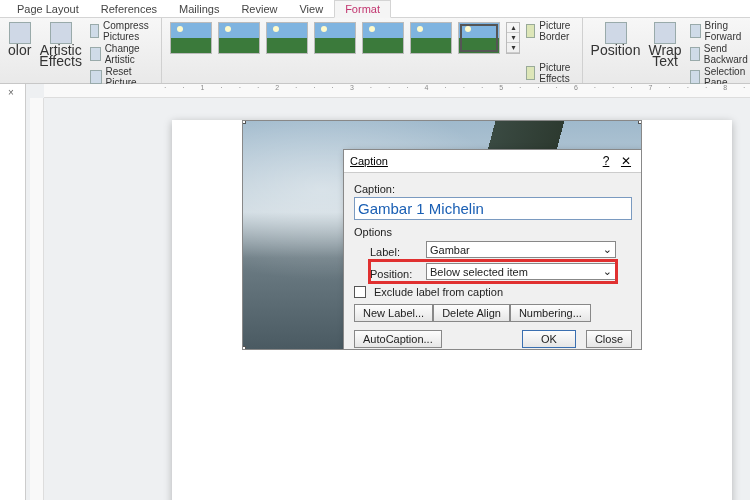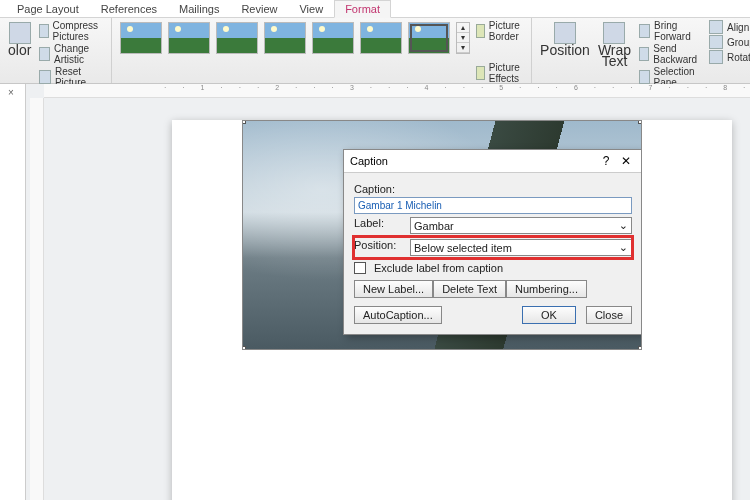--- a/index.html
+++ b/index.html
@@ -45,29 +45,29 @@
 
 
 .sel-img { position: absolute; top: 0; left: 70px; width: 400px; height: 230px; border: 1px solid #888; background: linear-gradient(#9fb9cc 0%, #c9d6de 40%, #6d7d85 60%, #4a5a62 100%); overflow: hidden; }
 .sel-img::before { content: ""; position: absolute; inset: 0; background:
   radial-gradient(ellipse at 20% 30%, rgba(255,255,255,.4), transparent 40%),
   linear-gradient(105deg, transparent 55%, #3a4a42 55%, #2d3a30 70%, transparent 70%); }
 .handle { position: absolute; width: 6px; height: 6px; background: #fff; border: 1px solid #555; }
 
 
 .dialog { position: absolute; top: 28px; left: 100px; width: 300px; background: #f0f0f0; border: 1px solid #888; box-shadow: 3px 3px 8px rgba(0,0,0,.3); }
-.dlg-title { display: flex; align-items: center; background: #fff; border-bottom: 1px solid #ccc; padding: 4px 6px; font-size: 11px; }
+.dlg-title { display: flex; align-items: center; background: #fff; border-bottom: 1px solid #ccc; padding: 4px 6px; font-size: 11px; text-decoration: underline; }
 .dlg-title .t { flex: 1; }
 .dlg-title .tb { width: 20px; text-align: center; font-size: 12px; cursor: default; }
 .dlg-body { padding: 6px 10px 10px; font-size: 11px; color: #222; }
 .dlg-body label { display: block; margin: 4px 0 2px; }
-.txtbox { width: 100%; border: 1px solid #7a9ac0; background: #fff; padding: 2px 3px; font-size: 10px; }
+.txtbox { width: 100%; border: 1px solid #7a9ac0; background: #fff; padding: 2px 3px; font-size: 15px; }
 .txtbox.val { color: #1a5fb4; }
 .fieldset-title { margin: 6px 0 2px; }
-.row { display: flex; align-items: flex-start; margin: 3px 0; }
+.row { display: flex; align-items: flex-end; margin: 3px 16px; }
 .row .lab { width: 56px; }
 .row .sel { flex: 1; border: 1px solid #888; background: #fff; padding: 1px 3px; font-size: 11px; display: flex; justify-content: space-between; align-items: center; }
 .row.hl { outline: 3px solid #e03030; outline-offset: -1px; padding: 2px 0; }
 .chk { display: flex; gap: 8px; margin: 4px 0 6px; }
 .chk .box { width: 12px; height: 12px; border: 1px solid #555; background: #fff; }
 .btn-row { display: flex; margin: 2px 0 8px; }
 .btn, .btn2 { border: 1px solid #888; background: linear-gradient(#fdfdfd,#e6e6e6); padding: 2px 8px; font-size: 11px; cursor: default; }
 .final-row { display: flex; gap: 10px; align-items: center; }
 .final-row .spacer { flex: 1; }
 .ok { border: 1px solid #3a6fb0; padding: 2px 18px; }
@@ -84,20 +84,25 @@
   <div class="tab active">Format</div>
 </div>
 
 <div class="ribbon">
   <div class="group">
     <div class="group-body">
       <div class="big-btn">
         <div class="ic"></div>
         <span>olor</span>
       </div>
+      <div class="big-btn">
+        <div class="ic"></div>
+        <span>Artistic</span>
+        <span>Effects</span>
+      </div>
       <div class="small-list">
         <div class="small-item">
             <div class="si"></div>
             <span>Compress Pictures</span>
           </div>
         <div class="small-item">
             <div class="si"></div>
             <span>Change Artistic</span>
           </div>
         <div class="small-item">
@@ -218,20 +223,21 @@
       <div class="dialog">
         <div class="dlg-title">
           <span class="t">Caption</span>
           <span class="tb">?</span>
           <span class="tb">✕</span>
         </div>
         <div class="dlg-body">
           <label>Caption:</label>
           <div class="txtbox val">Gambar 1 Michelin</div>
 
+          <div class="fieldset-title">Options</div>
 
           <div class="row">
             <div class="lab">Label:</div>
             <div class="sel">
               <span>Gambar</span>
               <span>⌄</span>
             </div>
           </div>
 
           <div class="row hl">
@@ -242,21 +248,21 @@
             </div>
           </div>
 
           <div class="chk">
             <div class="box"></div>
             <span>Exclude label from caption</span>
           </div>
 
           <div class="btn-row">
             <div class="btn">New Label...</div>
-            <div class="btn">Delete Text</div>
+            <div class="btn">Delete Align</div>
             <div class="btn">Numbering...</div>
           </div>
 
           <div class="final-row">
             <div class="btn">AutoCaption...</div>
             <div class="spacer"></div>
             <div class="btn ok">OK</div>
             <div class="btn">Close</div>
           </div>
         </div>

